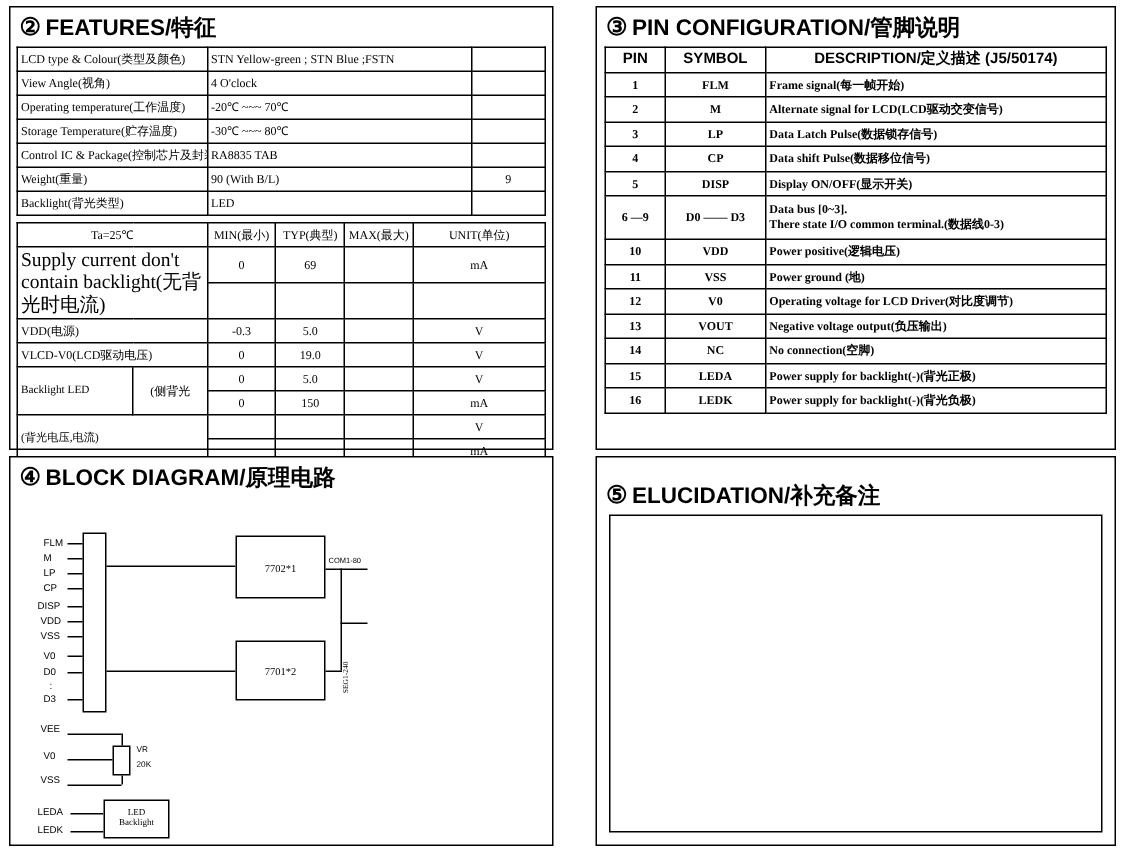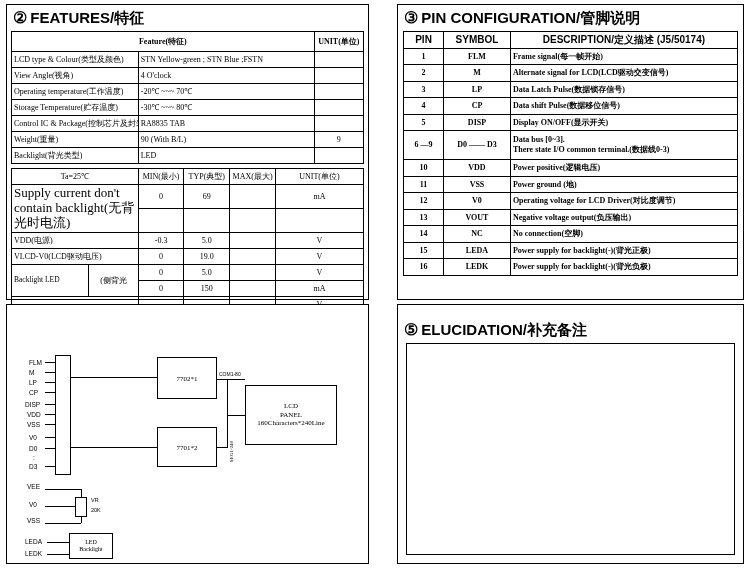--- a/index.html
+++ b/index.html
@@ -91,24 +91,20 @@
     <span class="circnum">②</span><span>FEATURES/特征</span>
   </div>
   <div class="tablewrap">
     <table id="feat-table">
       <colgroup>
           <col style="width:36%">
           <col style="width:50%">
           <col style="width:14%">
         </colgroup>
       <tbody>
-          <tr id="feat-head">
-        <td colspan="2" class="ctr">Feature(特征)</td>
-        <td class="ctr">UNIT(单位)</td>
-      </tr>
       <tr>
         <td>LCD type &amp; Colour(类型及颜色)</td>
         <td>STN Yellow-green ; STN Blue ;FSTN</td>
         <td></td>
       </tr>
       <tr>
         <td>View Angle(视角)</td>
         <td>4 O'clock</td>
         <td></td>
       </tr>
@@ -299,20 +295,23 @@
         <td class="ctr">16</td>
         <td class="ctr">LEDK</td>
         <td>Power supply for backlight(-)(背光负极)</td>
       </tr>
     </tbody>
       </table>
   </div>
 </div>
 
 <div class="panel" id="block">
+  <div class="sec-title">
+    <span class="circnum">④</span><span>BLOCK DIAGRAM/原理电路</span>
+  </div>
 
   <div id="blk-canvas">
 
     <div class="lbl" style="left:22px;top:24px">FLM</div>
     <div class="lbl" style="left:22px;top:34px">M</div>
     <div class="lbl" style="left:22px;top:44px">LP</div>
     <div class="lbl" style="left:22px;top:54px">CP</div>
     <div class="lbl" style="left:18px;top:66px">DISP</div>
     <div class="lbl" style="left:20px;top:76px">VDD</div>
     <div class="lbl" style="left:20px;top:86px">VSS</div>
@@ -333,23 +332,20 @@
     <div class="ln hline" style="left:38px;top:102px;width:10px"></div>
     <div class="ln hline" style="left:38px;top:113px;width:10px"></div>
     <div class="ln hline" style="left:38px;top:131px;width:10px"></div>
 
     <div class="ln hline" style="left:64px;top:42px;width:86px"></div>
     <div class="ln hline" style="left:64px;top:112px;width:86px"></div>
 
     <div class="bx" style="left:150px;top:22px;width:60px;height:42px;line-height:42px">7702*1</div>
     <div class="bx" style="left:150px;top:92px;width:60px;height:40px;line-height:40px">7701*2</div>
 
-    <div class="bx" style="left:238px;top:50px;width:92px;height:60px;display:flex;align-items:center;justify-content:center;white-space:pre-line;line-height:1.25">LCD
-PANEL
-160Characters*240Line</div>
 
     <div class="lbl" style="left:212px;top:36px;font-size:5px">COM1-80</div>
     <div class="vert-txt" style="left:222px;top:106px">SEG1-240</div>
 
     <div class="ln hline" style="left:210px;top:44px;width:28px"></div>
     <div class="ln vline" style="left:220px;top:44px;height:68px"></div>
     <div class="ln hline" style="left:210px;top:112px;width:11px"></div>
     <div class="ln hline" style="left:220px;top:80px;width:18px"></div>
 
     <div class="lbl" style="left:20px;top:148px">VEE</div>

